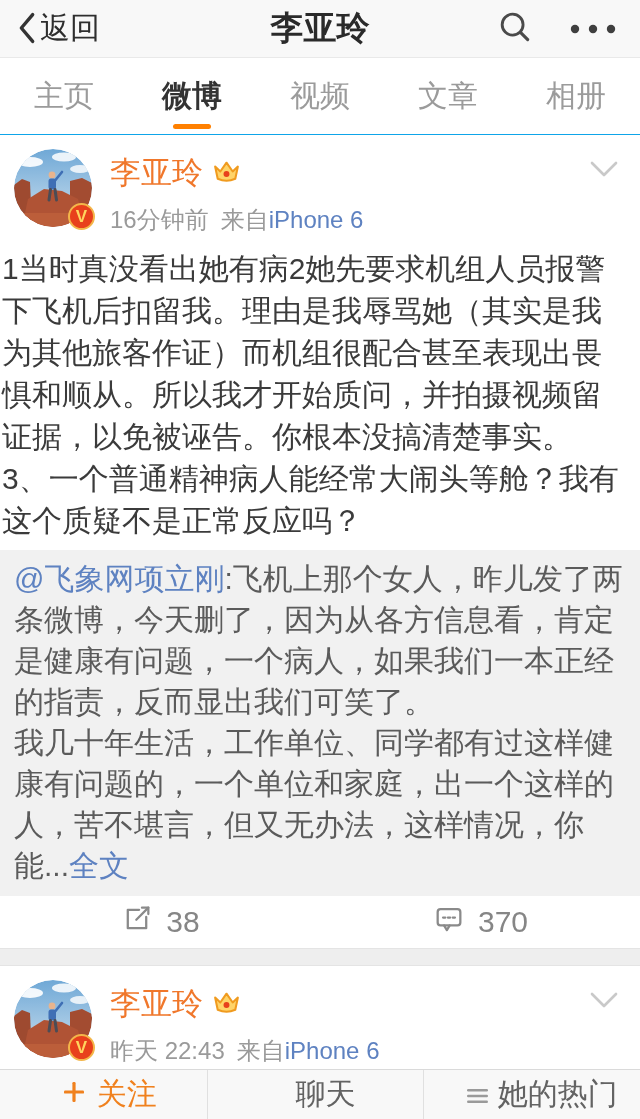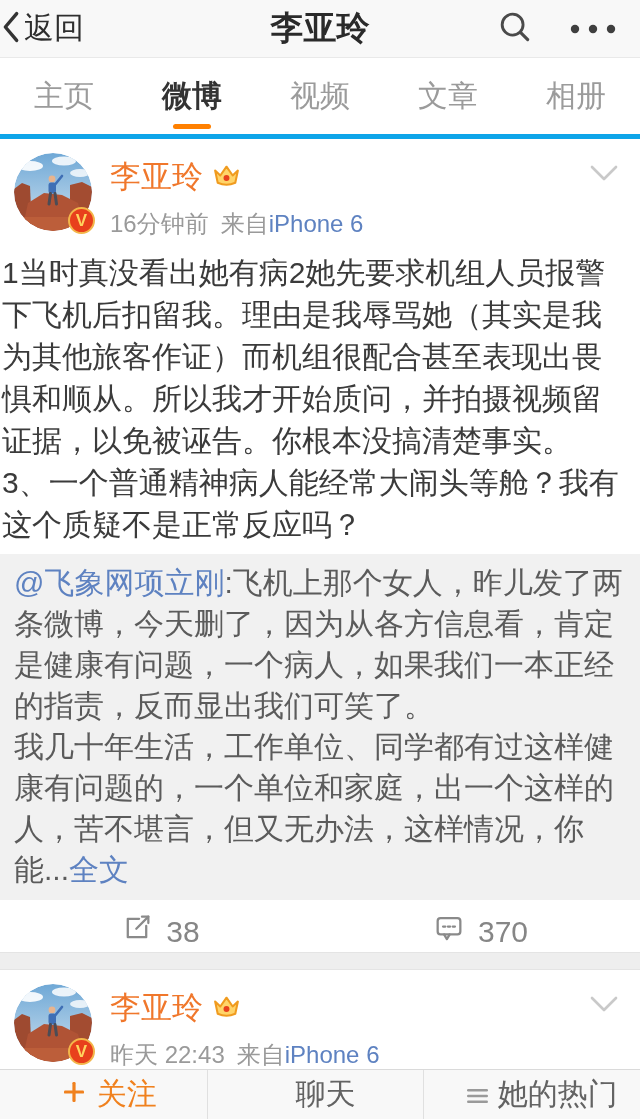--- a/index.html
+++ b/index.html
@@ -1,27 +1,27 @@
 <!DOCTYPE html>
 <html><head>
 <meta charset="utf-8">
 <style>
   html,body{margin:0;padding:0;background:#fff;}
   .screen{width:640px;height:1119px;position:relative;overflow:hidden;background:#fff;
     font-family:"Liberation Sans",sans-serif;-webkit-font-smoothing:antialiased;}
   
   .navbar{height:57px;background:#f8f8f8;border-bottom:1px solid #e9e9e9;
     display:flex;align-items:center;position:relative;}
-  .back-btn{display:flex;align-items:center;padding-left:0;gap:2px;cursor:pointer;}
+  .back-btn{display:flex;align-items:flex-end;padding-left:16px;gap:2px;cursor:pointer;}
   .back-label{font-size:30px;color:#2e2e2e;}
   .nav-title{position:absolute;left:50%;transform:translateX(-50%);font-size:33px;
     font-weight:bold;color:#2a2a2a;}
   .nav-right{margin-left:auto;display:flex;align-items:center;gap:36px;padding-right:24px;}
   
-  .tabbar{height:76px;background:#fff;border-bottom:5px solid #0ea5e9;display:flex;}
+  .tabbar{height:76px;background:#fff;border-bottom:1px solid #0ea5e9;display:flex;}
   .tab{flex:1;display:flex;align-items:center;justify-content:center;font-size:30px;
     color:#9b9b9b;position:relative;cursor:pointer;}
   .tab.active{color:#333;font-weight:bold;}
   .tab .underline{display:none;}
   .tab.active .underline{display:block;position:absolute;bottom:5px;left:50%;
     transform:translateX(-50%);width:38px;height:5px;border-radius:3px;background:#ff8000;}
   
   .post-header{display:flex;padding:14px 14px 0 14px;position:relative;}
   .avatar-wrap{width:78px;height:78px;position:relative;flex-shrink:0;}
   .avatar{width:78px;height:78px;border-radius:50%;overflow:hidden;display:block;}
@@ -36,21 +36,21 @@
   .post-chevron{position:absolute;right:20px;top:24px;}
   .post-text{padding:12px 14px 8px 2px;font-size:30px;line-height:42px;color:#3b3b3b;
     white-space:pre-wrap;word-break:break-all;}
   
   .quote{background:#f1f1f1;padding:8px 12px 10px 14px;font-size:30px;line-height:41px;
     color:#5b5b5b;word-break:break-all;}
   .quote-inner{white-space:pre-wrap;}
   .mention{color:#5e82c1;}
   .more-link{color:#5e82c1;}
   
-  .actions{display:flex;height:52px;align-items:flex-end;background:#fff;}
+  .actions{display:flex;height:52px;align-items:center;background:#fff;}
   .action{flex:1;display:flex;align-items:center;justify-content:center;gap:12px;
     font-size:30px;color:#868686;cursor:pointer;}
   .separator{height:16px;background:#eeeeee;border-top:1px solid #e4e4e4;border-bottom:1px solid #e4e4e4;}
   
   .post-text-inline{padding:12px 14px;font-size:30px;line-height:42px;color:#3b3b3b;
     word-break:break-all;}
   .emoji-icon{display:inline-block;vertical-align:-4px;margin:0 4px;}
   
   .bottombar{position:absolute;left:0;right:0;bottom:0;height:49px;background:#f8f8f8;
     border-top:1px solid #dadada;display:flex;z-index:10;}

